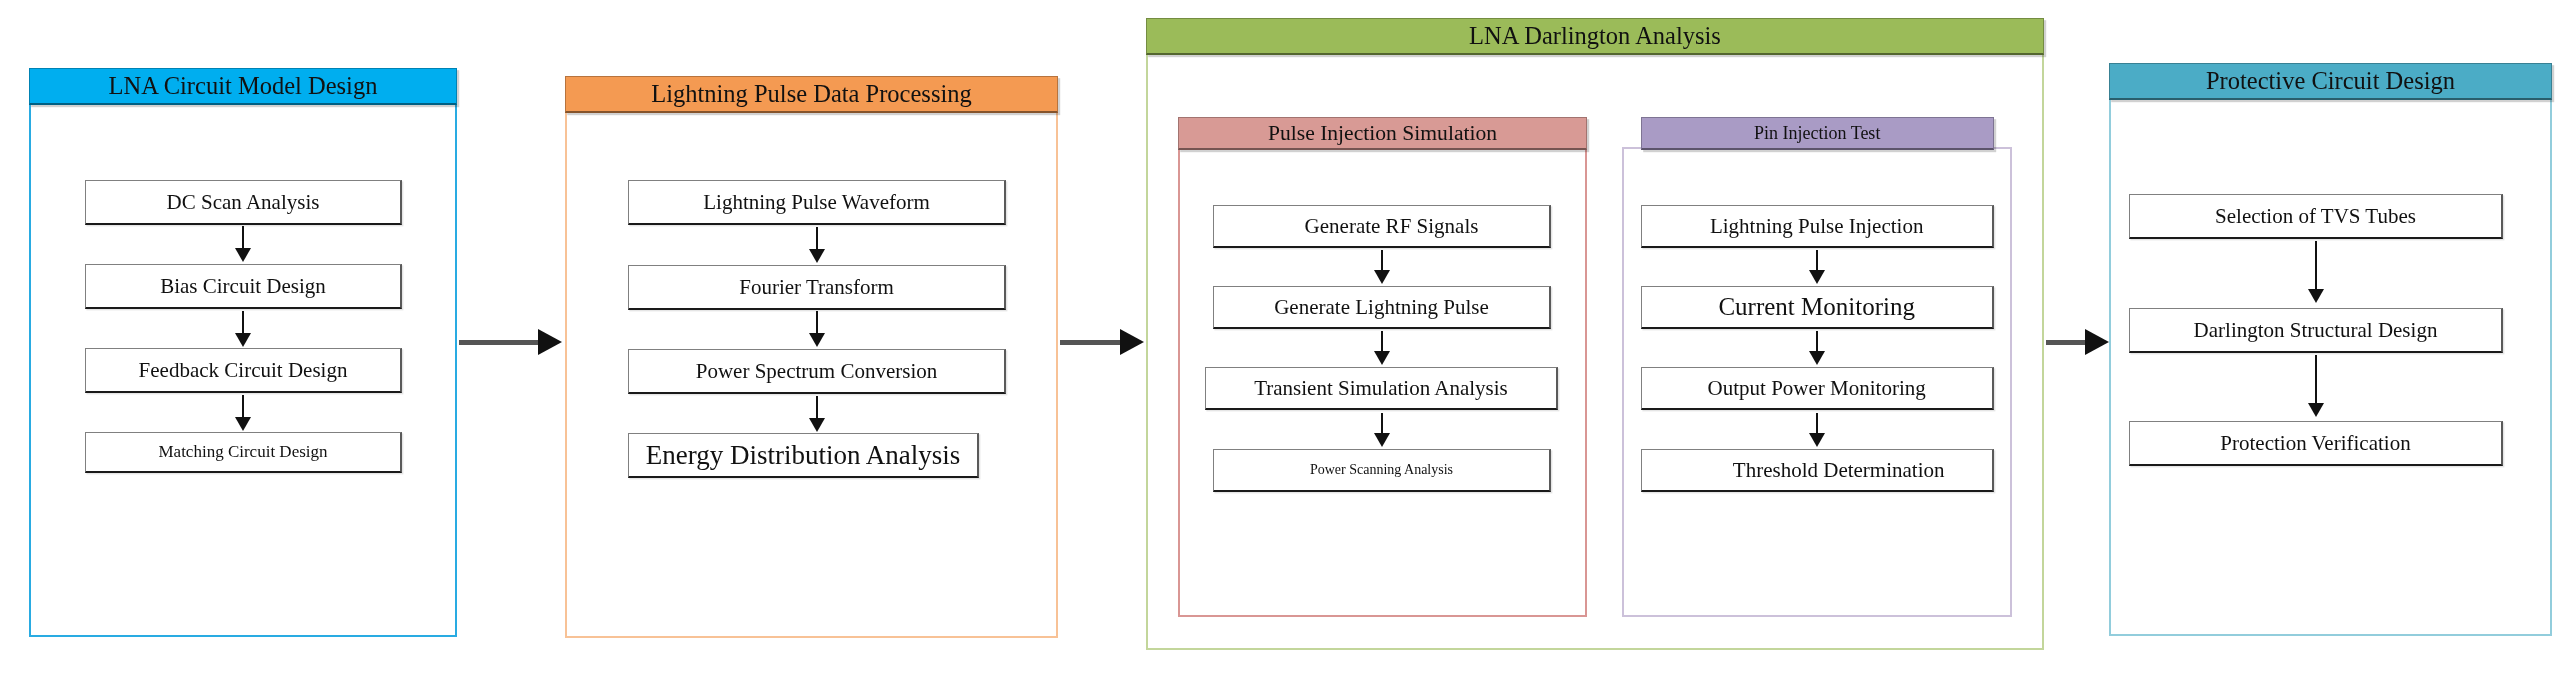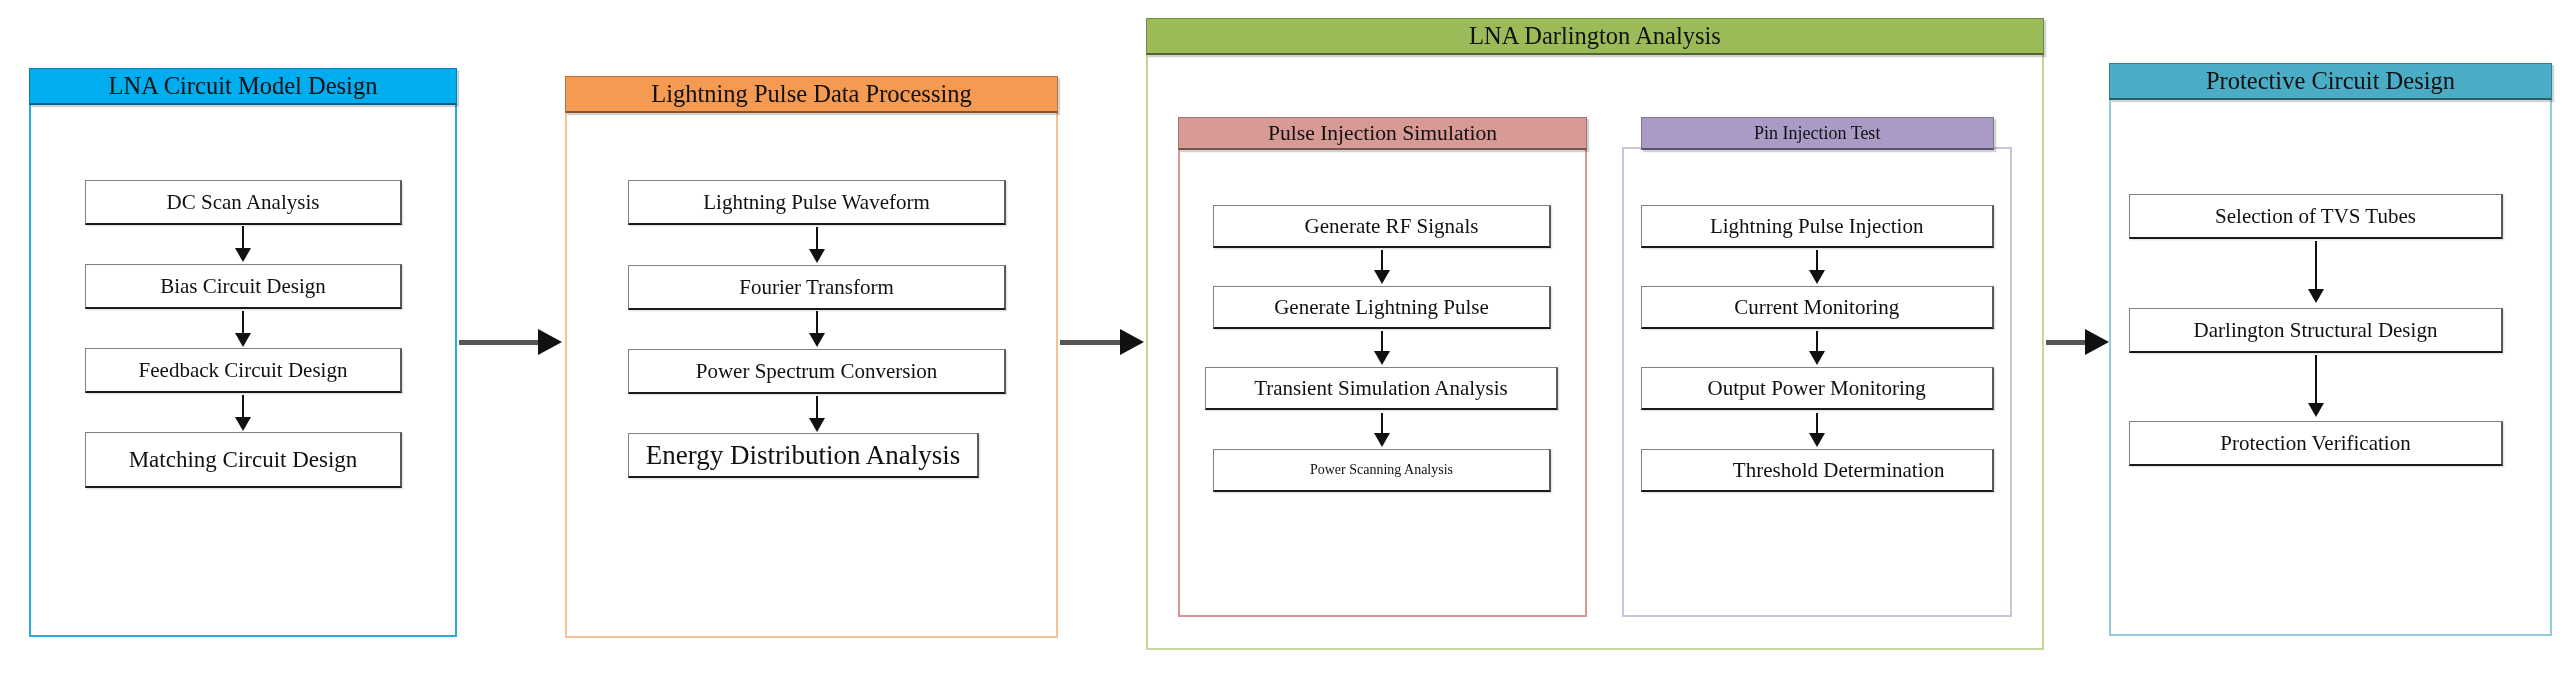--- a/index.html
+++ b/index.html
@@ -74,21 +74,21 @@
   </div>
 
   <div class="pbox" style="left:56px;top:280px;width:317px;height:45px;font-size:21px;">
     <span>Feedback Circuit Design</span>
   </div>
   <div class="vconn" style="left:214px;top:327px;height:36px;">
     <div class="stem" style="height:24.5px;"></div>
     <div class="head" style="top:21.6px;"></div>
   </div>
 
-  <div class="pbox" style="left:56px;top:364px;width:317px;height:56px;font-size:23px;">
+  <div class="pbox" style="left:56px;top:364px;width:317px;height:41px;font-size:17px;">
     <span>Matching Circuit Design</span>
   </div>
 </div>
 
 <div class="hconn" style="left:459px;top:342px;width:107px;">
   <div class="stem" style="width:85px;"></div>
   <div class="head" style="left:79px;"></div>
 </div>
 
 <div class="panel" style="left:565px;top:76px;width:493px;height:561px;">
@@ -187,21 +187,21 @@
     </div>
 
     <div class="pbox" style="left:18.7px;top:88px;width:353px;height:43px;font-size:21px;">
       <span>Lightning Pulse Injection</span>
     </div>
     <div class="vconn" style="left:195px;top:133px;height:35px;">
       <div class="stem" style="height:23px;"></div>
       <div class="head" style="top:20px;"></div>
     </div>
 
-    <div class="pbox" style="left:18.7px;top:169px;width:353px;height:43px;font-size:21px;">
+    <div class="pbox" style="left:18.7px;top:169px;width:353px;height:43px;font-size:25px;">
       <span>Current Monitoring</span>
     </div>
     <div class="vconn" style="left:195px;top:214px;height:35px;">
       <div class="stem" style="height:23px;"></div>
       <div class="head" style="top:20px;"></div>
     </div>
 
     <div class="pbox" style="left:18.7px;top:250px;width:353px;height:43px;font-size:21px;">
       <span>Output Power Monitoring</span>
     </div>

